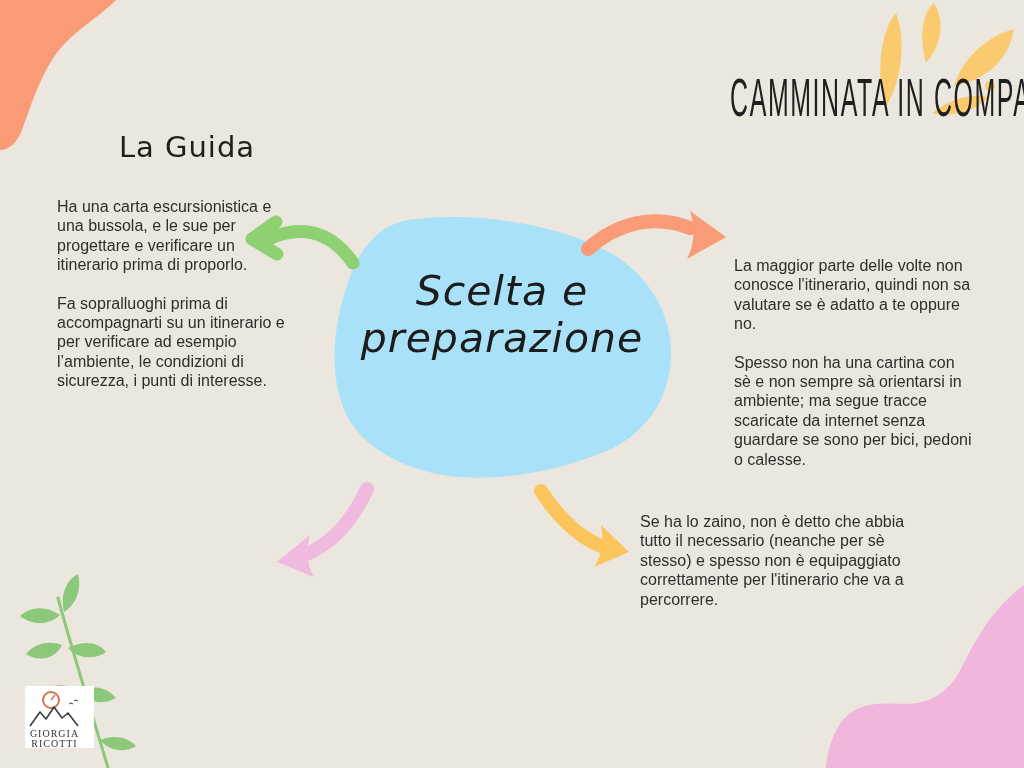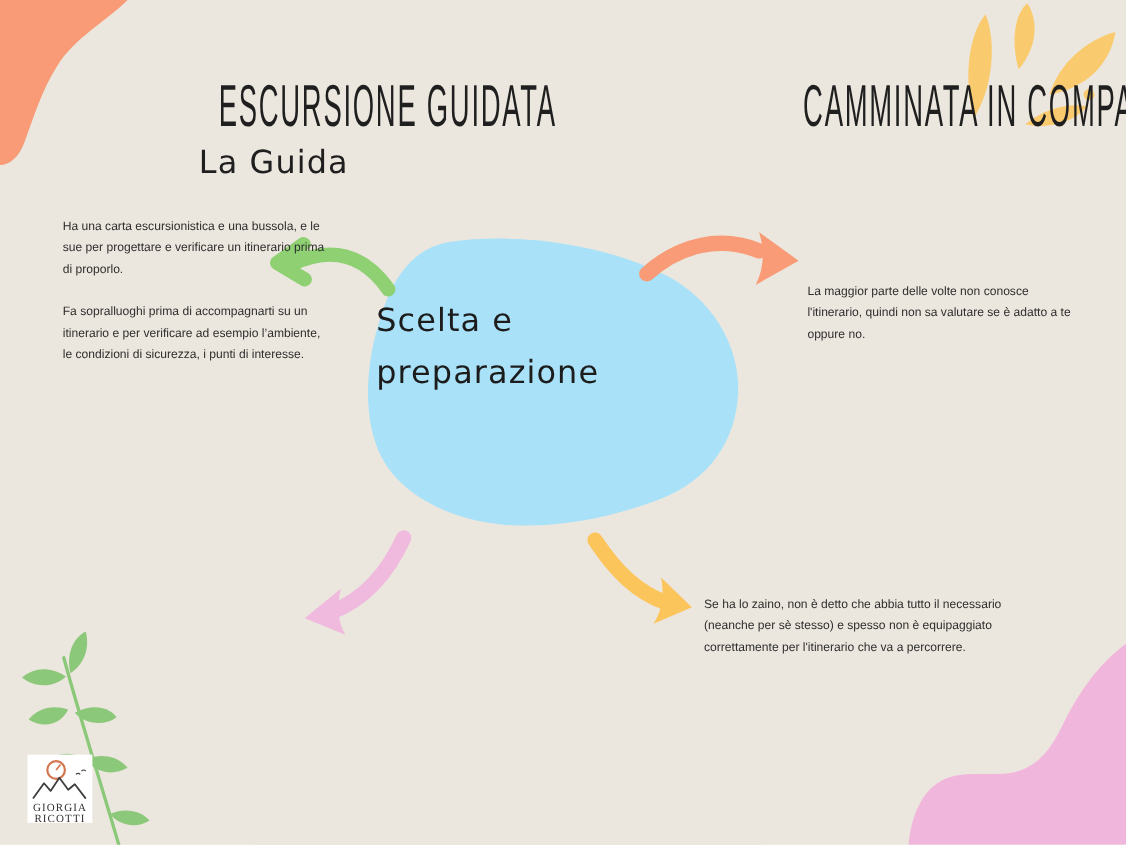--- a/index.html
+++ b/index.html
@@ -2,24 +2,24 @@
 <html><head>
 <meta charset="utf-8">
 <style>
   html,body{margin:0;padding:0;}
   body{width:1024px;height:768px;overflow:hidden;font-family:"Liberation Sans",sans-serif;}
   .canvas{position:absolute;inset:0;width:1024px;height:768px;}
   .layer{position:absolute;left:0;top:0;width:1024px;height:768px;pointer-events:none;}
   .txt{position:absolute;z-index:2;color:#2e2e2e;}
   .col-title{font-size:48px;text-align:center;color:#1f1f1f;white-space:nowrap;}
   .col-title .inner{display:inline-block;transform:scaleX(0.52) scaleY(1.12);transform-origin:center;letter-spacing:3px;font-family:"Liberation Sans",sans-serif;}
-  .col-subtitle{font-size:29px;text-align:right;color:#1f1f1f;letter-spacing:1px;font-family:"DejaVu Sans",sans-serif;}
-  .body-col p{margin:0 0 19px 0;font-size:11px;line-height:19.4px;}
-  .center-line{font-size:29px;line-height:47px;color:#1c1c1c;letter-spacing:1px;font-family:"DejaVu Sans",sans-serif;}
-  .logo-box{position:absolute;left:25px;top:686px;width:59px;height:62px;background:#ffffff;z-index:3;}
+  .col-subtitle{font-size:29px;text-align:center;color:#1f1f1f;letter-spacing:1px;font-family:"DejaVu Sans",sans-serif;}
+  .body-col p{margin:0 0 19px 0;font-size:16px;line-height:19.4px;}
+  .center-line{font-size:41px;line-height:47px;text-align:center;color:#1c1c1c;letter-spacing:1px;font-family:"DejaVu Sans",sans-serif;font-style:italic;}
+  .logo-box{position:absolute;left:25px;top:686px;width:69px;height:62px;background:#ffffff;z-index:3;}
 </style>
 </head>
 <body>
 
 <div class="canvas" style="background-color: rgb(236, 231, 222);">
 
   <svg class="layer" viewBox="0 0 1024 768">
 
     <path d="M0,0 L116,0 C96,20 68,34 52,60 C38,82 30,108 22,130 C17,143 9,150 0,150 Z" style="fill: rgb(248, 155, 118);"></path>
 
@@ -62,39 +62,37 @@
       <path d="M367,489 C352,521 332,545 300,557" fill="none" stroke-width="14" stroke-linecap="round" style="stroke: rgb(240, 186, 223);"></path>
       <path d="M277,562 L310,535 C306,551 307,565 314,577 Z" style="fill: rgb(240, 186, 223);"></path>
     </g>
 
     <g>
       <path d="M541,491 C560,520 580,539 606,548" fill="none" stroke-width="14" stroke-linecap="round" style="stroke: rgb(251, 197, 91);"></path>
       <path d="M629,552 L601,525 C604,541 602,555 594,567 Z" style="fill: rgb(251, 197, 91);"></path>
     </g>
   </svg>
 
-  <div class="txt col-title" style="left:57px;top:70px;width:360px;">
-    <span class="inner">ESCURSIONE GUIDATA</span>
-  </div>
   <div class="txt col-subtitle" style="left:57px;top:130px;width:260px;">La Guida</div>
 
   <div class="txt body-col" style="left:57px;top:197px;width:240px;">
     <p>Ha una carta escursionistica e una bussola, e le sue per progettare e verificare un itinerario prima di proporlo.</p>
     <p>Fa sopralluoghi prima di accompagnarti su un itinerario e per verificare ad esempio l’ambiente, le condizioni di sicurezza, i punti di interesse.</p>
   </div>
 
   <div class="txt col-title" style="left:560px;top:70px;width:360px;">
     <span class="inner">CAMMINATA IN COMPAGNIA</span>
   </div>
 
   <div class="txt body-col" style="left:734px;top:256px;width:240px;">
     <p>La maggior parte delle volte non conosce l'itinerario, quindi non sa valutare se è adatto a te oppure no.</p>
+    <p>Spesso non ha una cartina con sè e non sempre sà orientarsi in ambiente; ma segue tracce scaricate da internet senza guardare se sono per bici, pedoni o calesse.</p>
   </div>
 
-  <div class="txt body-col" style="left:640px;top:512px;width:288px;margin-top:29px;">
+  <div class="txt body-col" style="left:640px;top:512px;width:288px;">
     <p>Se ha lo zaino, non è detto che abbia tutto il necessario (neanche per sè stesso) e spesso non è equipaggiato correttamente per l'itinerario che va a percorrere.</p>
   </div>
 
   <div class="txt" style="left:342px;top:268px;width:320px;">
     <div class="center-line">Scelta e</div>
     <div class="center-line">preparazione</div>
   </div>
 
   <div class="logo-box">
     <svg width="59" height="62" viewBox="0 0 59 62">

